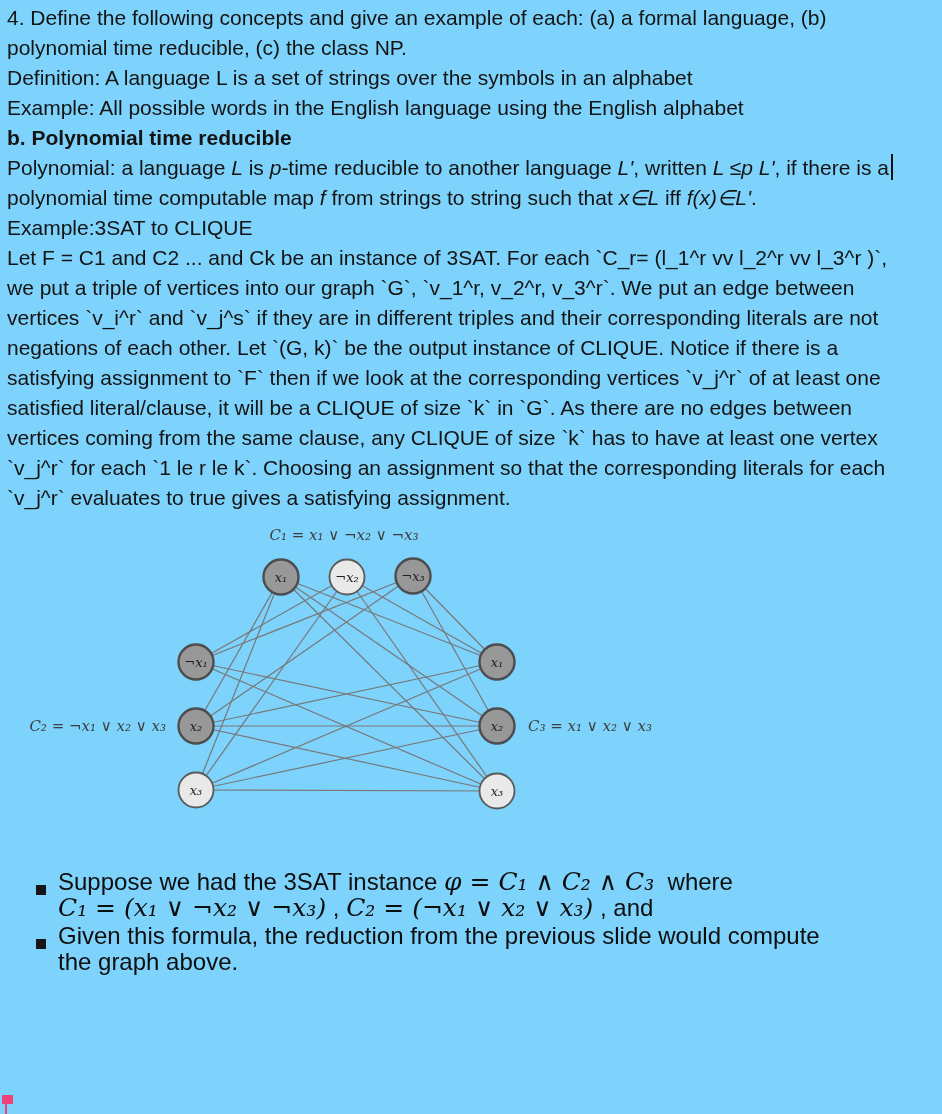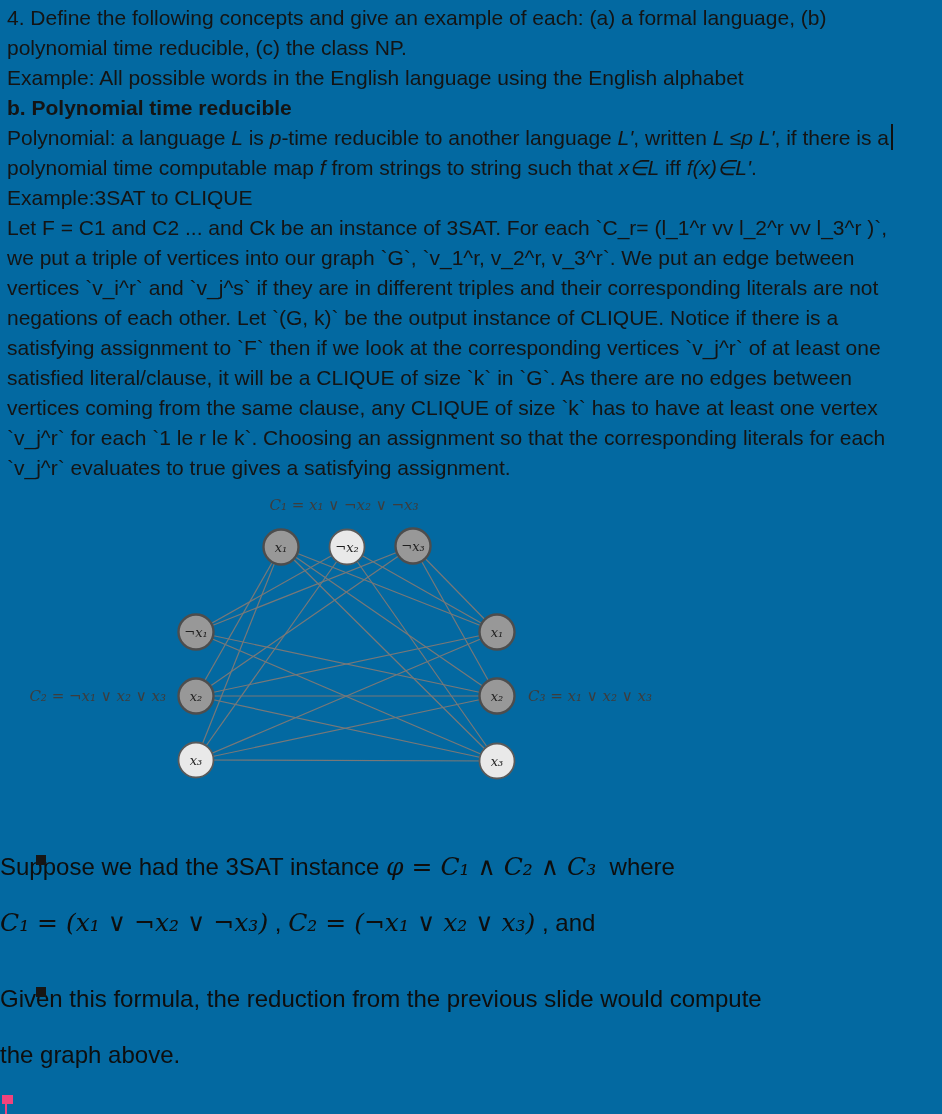--- a/index.html
+++ b/index.html
@@ -1,47 +1,48 @@
 <!DOCTYPE html>
 <html><head>
 <meta charset="utf-8">
 <style>
   html,body{margin:0;padding:0;background:#fff;}
-  .page{position:relative;width:942px;height:1114px;background:#0369a1;overflow:hidden;
+  .page{position:relative;width:942px;height:1114px;background:#7dd3fc;overflow:hidden;
         font-family:"Liberation Sans",sans-serif;color:#141414;}
   
   .doc{padding:3px 0 0 7px;}
   .doc-line{height:30px;line-height:30px;font-size:21px;white-space:pre;letter-spacing:0px;}
   .doc-line .b{font-weight:bold;}
   .doc-line .i{font-style:italic;}
   .caret{display:inline-block;width:2px;height:26px;background:#111;vertical-align:-5px;margin-left:2px;}
   
   .figure-wrap{position:relative;margin-top:4px;height:316px;}
   .figure-wrap svg{position:absolute;left:0;top:0;}
   .clause-label{font-family:"DejaVu Serif",serif;font-style:italic;font-size:15px;fill:#3d3d3d;}
   .node-label{font-family:"DejaVu Serif",serif;font-style:italic;font-size:13px;fill:#1f1f1f;}
   
   .slide{margin-top:36px;}
-  .slide-line{position:relative;line-height:56px;font-size:24px;color:#0e0e0e;white-space:pre;}
-  .slide-line.gap{margin-top:20px;}
+  .slide-line{position:relative;padding-left:58px;line-height:26px;font-size:24px;color:#0e0e0e;white-space:pre;}
+  .slide-line.gap{margin-top:2px;}
   .slide-line .sq{position:absolute;left:36px;top:16px;width:10px;height:10px;background:#161616;}
   .slide-line .math{font-family:"DejaVu Serif",serif;font-style:italic;font-size:25px;}
   .slide-line .sans{font-family:"Liberation Sans",sans-serif;}
   
   .collab-marker{position:absolute;left:2px;top:1095px;width:12px;}
   .collab-marker .flag{width:11px;height:9px;}
   .collab-marker .stem{width:2px;height:10px;margin-left:3px;}
 </style>
 </head>
 <body>
 
 <div class="page">
   <div class="doc">
       <div class="doc-line"><span>4. Define the following concepts and give an example of each: (a) a formal language, (b)</span></div>
       <div class="doc-line"><span>polynomial time reducible, (c) the class NP.</span></div>
+      <div class="doc-line"><span>Definition: A language L is a set of strings over the symbols in an alphabet</span></div>
       <div class="doc-line"><span>Example: All possible words in the English language using the English alphabet</span></div>
       <div class="doc-line"><span class="b">b. Polynomial time reducible</span></div>
       <div class="doc-line"><span>Polynomial: a language </span><span class="i">L</span><span> is </span><span class="i">p</span><span>-time reducible to another language </span><span class="i">L'</span><span>, written </span><span class="i">L ≤p L'</span><span>, if there is a</span><span class="caret"></span></div>
       <div class="doc-line"><span>polynomial time computable map </span><span class="i">f</span><span> from strings to string such that </span><span class="i">x∈L</span><span> iff </span><span class="i">f(x)∈L'</span><span>.</span></div>
       <div class="doc-line"><span>Example:3SAT to CLIQUE</span></div>
       <div class="doc-line"><span>Let F = C1 and C2 ... and Ck be an instance of 3SAT. For each `C_r= (l_1^r vv l_2^r vv l_3^r )`,</span></div>
       <div class="doc-line"><span>we put a triple of vertices into our graph `G`, `v_1^r, v_2^r, v_3^r`. We put an edge between</span></div>
       <div class="doc-line"><span>vertices `v_i^r` and `v_j^s` if they are in different triples and their corresponding literals are not</span></div>
       <div class="doc-line"><span>negations of each other. Let `(G, k)` be the output instance of CLIQUE. Notice if there is a</span></div>
       <div class="doc-line"><span>satisfying assignment to `F` then if we look at the corresponding vertices `v_j^r` of at least one</span></div>

